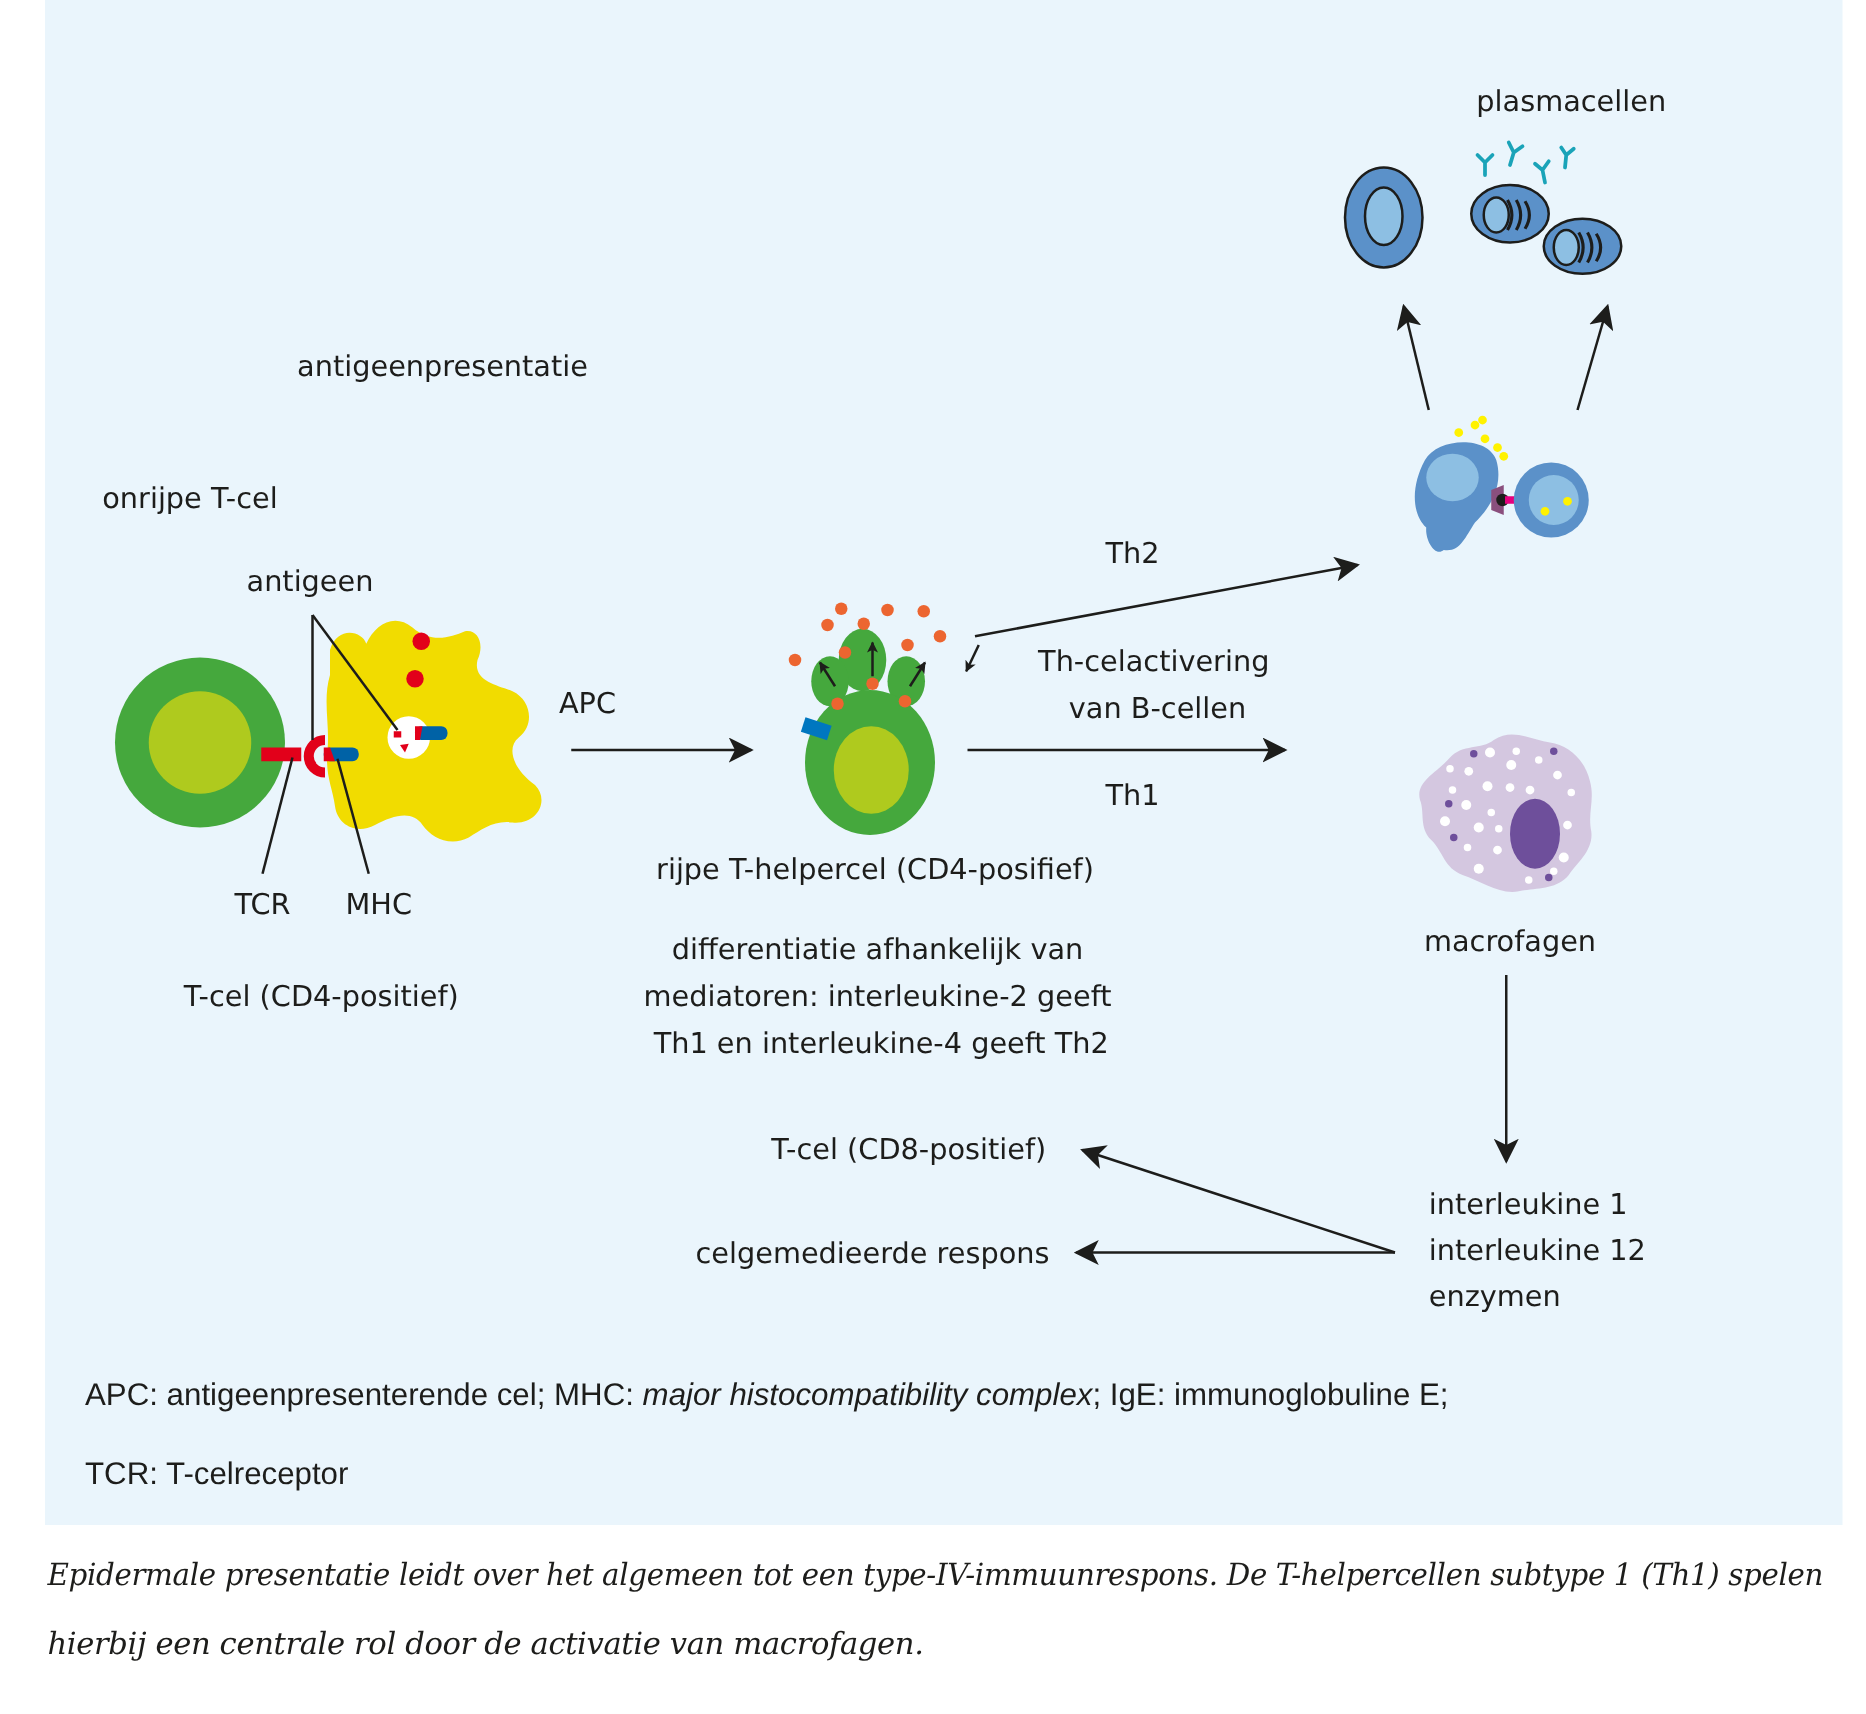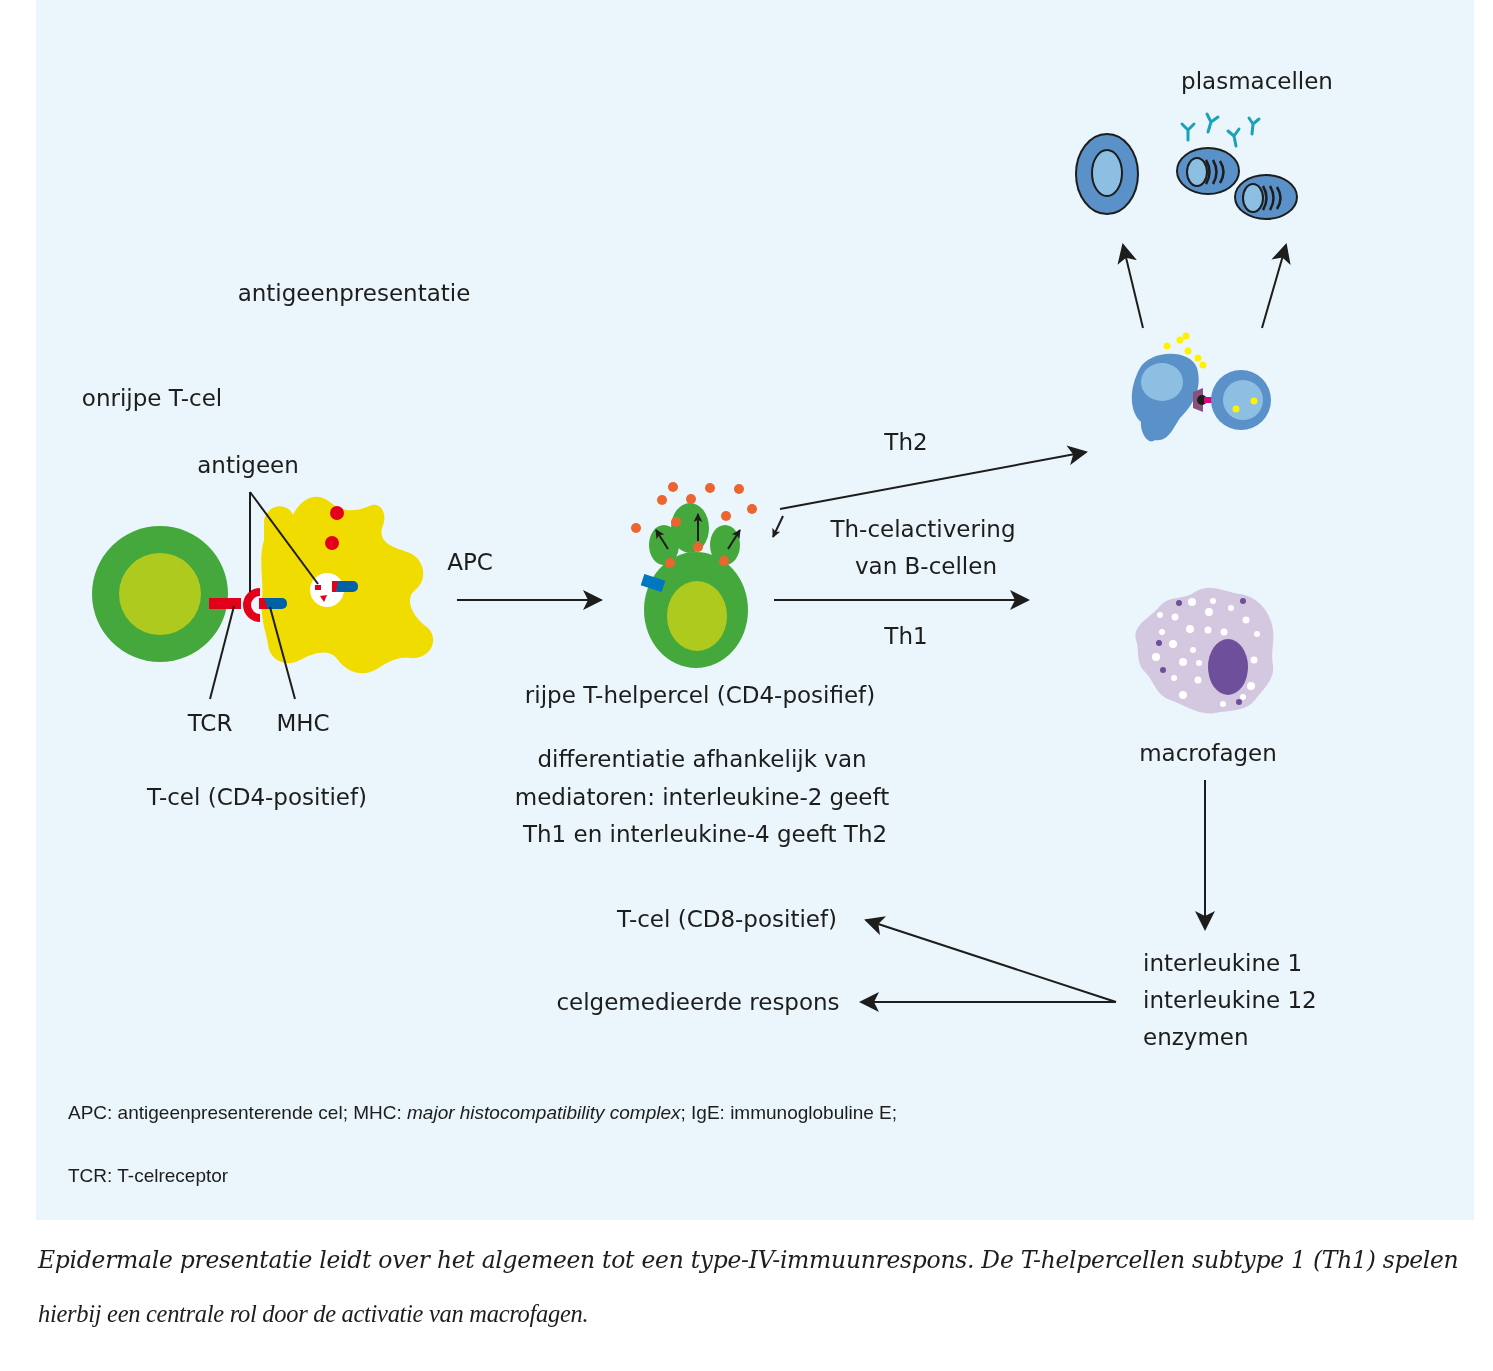--- a/index.html
+++ b/index.html
@@ -1,20 +1,20 @@
 <!DOCTYPE html>
 <html><head>
 <meta charset="utf-8">
 <style>
   html, body { margin: 0; padding: 0; background: #ffffff; }
   body { width: 1493px; height: 1371px; position: relative; overflow: hidden; }
   #panel { position: absolute; left: 36px; top: 0; width: 1438px; height: 1220px; background: #eaf5fc; }
   #diagram { position: absolute; left: 0; top: 0; }
   .lbl { font-family: "DejaVu Sans", sans-serif; font-size: 23px; fill: #1d1d1b; }
-  .leg { position: absolute; left: 68px; font-family: "Liberation Sans", sans-serif; font-size: 19px; color: #1d1d1b; white-space: nowrap; }
+  .leg { position: absolute; left: 68px; font-family: "Liberation Sans", sans-serif; font-size: 25px; color: #1d1d1b; white-space: nowrap; }
   .leg i { font-style: italic; }
   .cap { position: absolute; left: 38px; font-family: "DejaVu Serif", serif; font-style: italic; font-size: 24.5px; color: #1d1d1b; white-space: nowrap; letter-spacing: -0.3px; }
 </style>
 </head>
 <body>
 
 <div id="panel"></div>
 
 <svg id="diagram" width="1493" height="1230" viewBox="0 0 1493 1230">
   <defs>
@@ -191,13 +191,13 @@
   <text class="lbl" x="698" y="1010" text-anchor="middle">celgemedieerde respons</text>
   <text class="lbl" x="1143" y="971">interleukine 1</text>
   <text class="lbl" x="1143" y="1008">interleukine 12</text>
   <text class="lbl" x="1143" y="1045">enzymen</text>
 </svg>
 
 <div class="leg" style="top:1102px;"><span>APC: antigeenpresenterende cel; MHC: </span><i>major histocompatibility complex</i><span>; IgE: immunoglobuline E;</span></div>
 <div class="leg" style="top:1165px;">TCR: T-celreceptor</div>
 
 <div class="cap" style="top: 1245px; transform: scaleX(0.958165); transform-origin: left top;">Epidermale presentatie leidt over het algemeen tot een type-IV-immuunrespons. De T-helpercellen subtype 1 (Th1) spelen</div>
-<div class="cap" style="top:1300px;font-family:Liberation Serif, serif;">hierbij een centrale rol door de activatie van macrofagen.</div>
+<div class="cap" style="top:1300px;">hierbij een centrale rol door de activatie van macrofagen.</div>
 
 </body></html>

